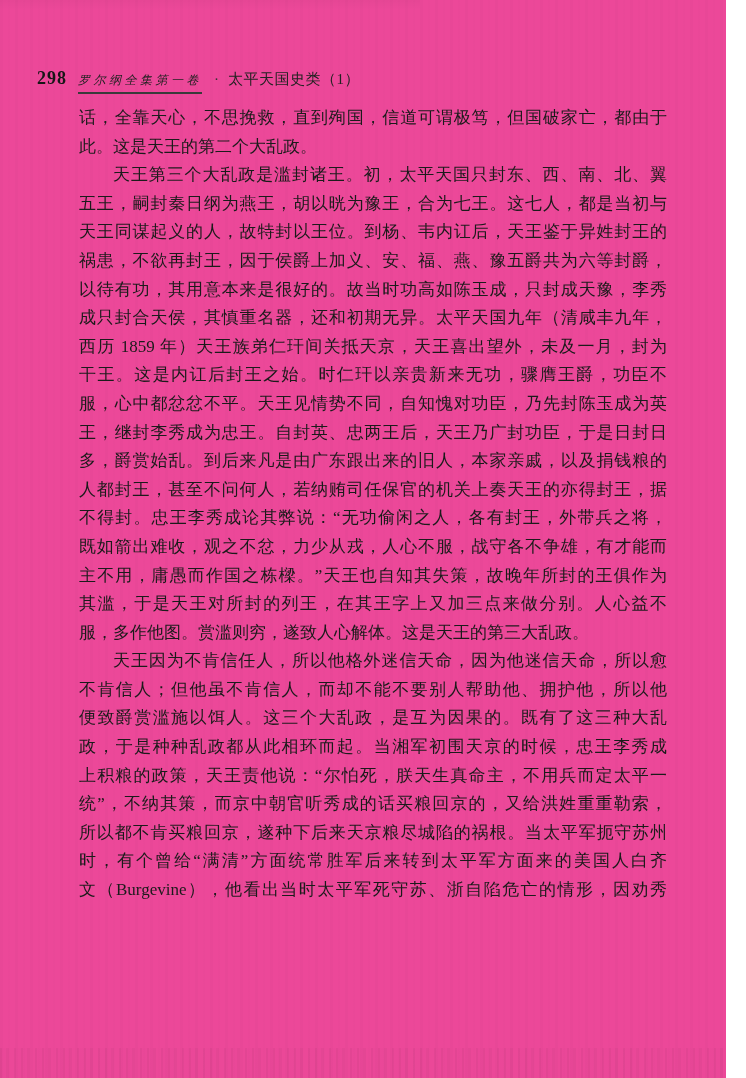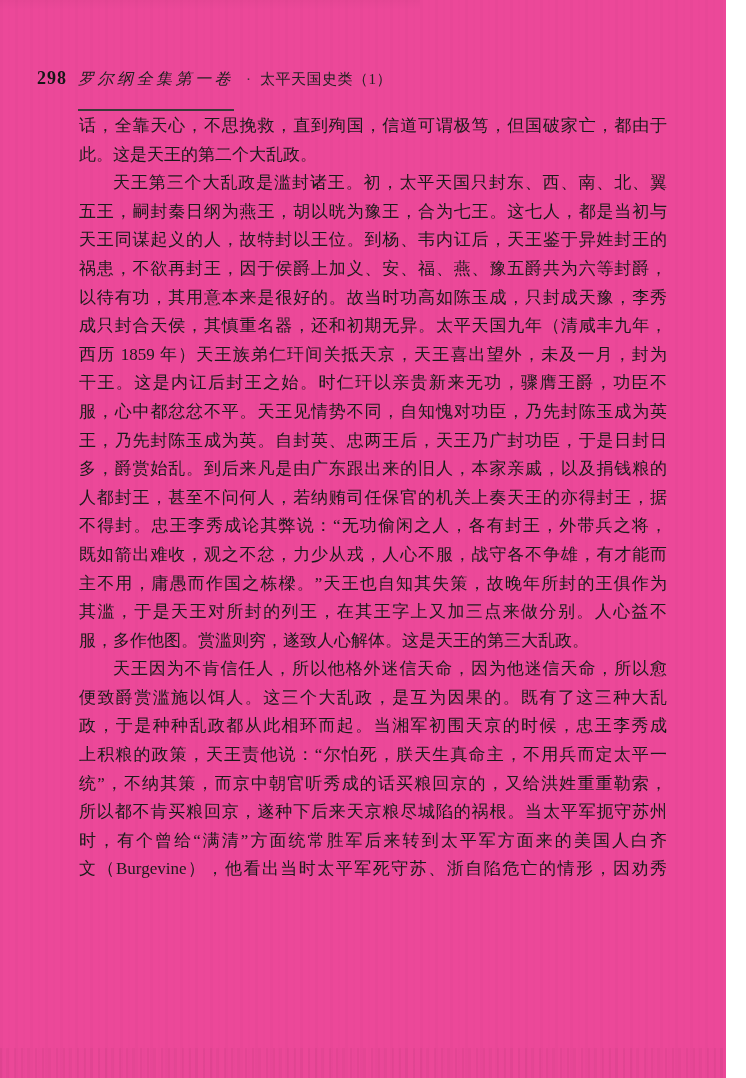--- a/index.html
+++ b/index.html
@@ -57,41 +57,41 @@
     white-space: nowrap;
   }
   .page-num {
     font-weight: bold;
     font-size: 18px;
     letter-spacing: 1px;
     color: #161616;
   }
   .book-title {
     margin-left: 11px;
-    font-size: 16px;
+    font-size: 12px;
     font-style: italic;
     letter-spacing: 3.5px;
     border-bottom: 2px solid #3a3a3a;
-    padding-bottom: 19px;
+    padding-bottom: 3px;
     color: #222;
   }
   .head-sep {
     margin: 0 9px 0 12px;
     font-size: 15px;
     color: #333;
   }
   .section-title {
     font-size: 15px;
     letter-spacing: 0.5px;
     color: #222;
   }
   .text-block {
     position: absolute;
     left: 79px;
-    top: 112px;
+    top: 104px;
     width: 588px;
     font-size: 17px;
     font-family: Liberation Serif, serif;
   }
   .text-line {
     height: 28.6px;
     line-height: 28.6px;
     text-align: justify;
     text-align-last: justify;
     overflow: hidden;
@@ -123,29 +123,30 @@
       <div class="text-line para-end">此。这是天王的第二个大乱政。</div>
       <div class="text-line indented">天王第三个大乱政是滥封诸王。初，太平天国只封东、西、南、北、翼</div>
       <div class="text-line">五王，嗣封秦日纲为燕王，胡以晄为豫王，合为七王。这七人，都是当初与</div>
       <div class="text-line">天王同谋起义的人，故特封以王位。到杨、韦内讧后，天王鉴于异姓封王的</div>
       <div class="text-line">祸患，不欲再封王，因于侯爵上加义、安、福、燕、豫五爵共为六等封爵，</div>
       <div class="text-line">以待有功，其用意本来是很好的。故当时功高如陈玉成，只封成天豫，李秀</div>
       <div class="text-line">成只封合天侯，其慎重名器，还和初期无异。太平天国九年（清咸丰九年，</div>
       <div class="text-line">西历 1859 年）天王族弟仁玕间关抵天京，天王喜出望外，未及一月，封为</div>
       <div class="text-line">干王。这是内讧后封王之始。时仁玕以亲贵新来无功，骤膺王爵，功臣不</div>
       <div class="text-line">服，心中都忿忿不平。天王见情势不同，自知愧对功臣，乃先封陈玉成为英</div>
-      <div class="text-line">王，乃先封陈玉成为英。自封英、忠两王后，天王乃广封功臣，于是日封日</div>
+      <div class="text-line">王，继封李秀成为忠王。自封英、忠两王后，天王乃广封功臣，于是日封日</div>
       <div class="text-line">多，爵赏始乱。到后来凡是由广东跟出来的旧人，本家亲戚，以及捐钱粮的</div>
       <div class="text-line">人都封王，甚至不问何人，若纳贿司任保官的机关上奏天王的亦得封王，据</div>
       <div class="text-line">不得封。忠王李秀成论其弊说：“无功偷闲之人，各有封王，外带兵之将，</div>
       <div class="text-line">既如箭出难收，观之不忿，力少从戎，人心不服，战守各不争雄，有才能而</div>
       <div class="text-line">主不用，庸愚而作国之栋樑。”天王也自知其失策，故晚年所封的王俱作为</div>
       <div class="text-line">其滥，于是天王对所封的列王，在其王字上又加三点来做分别。人心益不</div>
       <div class="text-line para-end">服，多作他图。赏滥则穷，遂致人心解体。这是天王的第三大乱政。</div>
       <div class="text-line indented">天王因为不肯信任人，所以他格外迷信天命，因为他迷信天命，所以愈</div>
+      <div class="text-line">不肯信人；但他虽不肯信人，而却不能不要别人帮助他、拥护他，所以他</div>
       <div class="text-line">便致爵赏滥施以饵人。这三个大乱政，是互为因果的。既有了这三种大乱</div>
       <div class="text-line">政，于是种种乱政都从此相环而起。当湘军初围天京的时候，忠王李秀成</div>
       <div class="text-line">上积粮的政策，天王责他说：“尔怕死，朕天生真命主，不用兵而定太平一</div>
       <div class="text-line">统”，不纳其策，而京中朝官听秀成的话买粮回京的，又给洪姓重重勒索，</div>
       <div class="text-line">所以都不肯买粮回京，遂种下后来天京粮尽城陷的祸根。当太平军扼守苏州</div>
       <div class="text-line">时，有个曾给“满清”方面统常胜军后来转到太平军方面来的美国人白齐</div>
       <div class="text-line">文（Burgevine），他看出当时太平军死守苏、浙自陷危亡的情形，因劝秀</div>
     </main>
 
   <div class="scan-artifact-bottom"></div>

